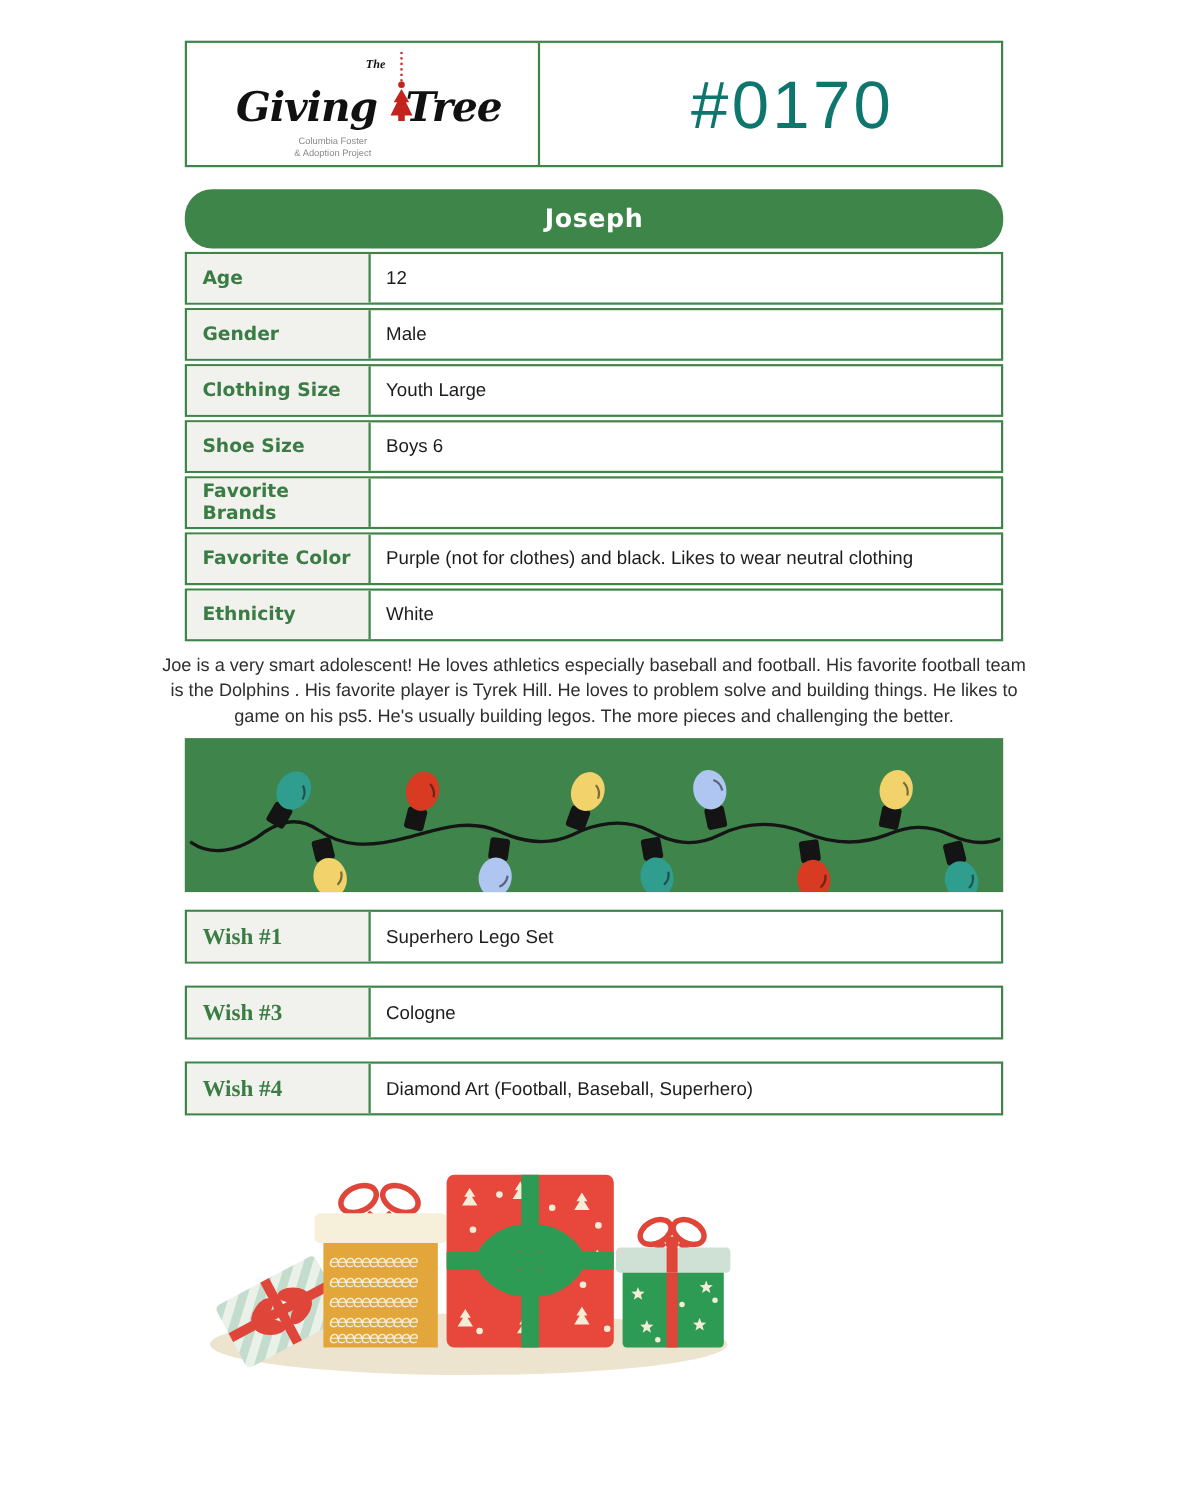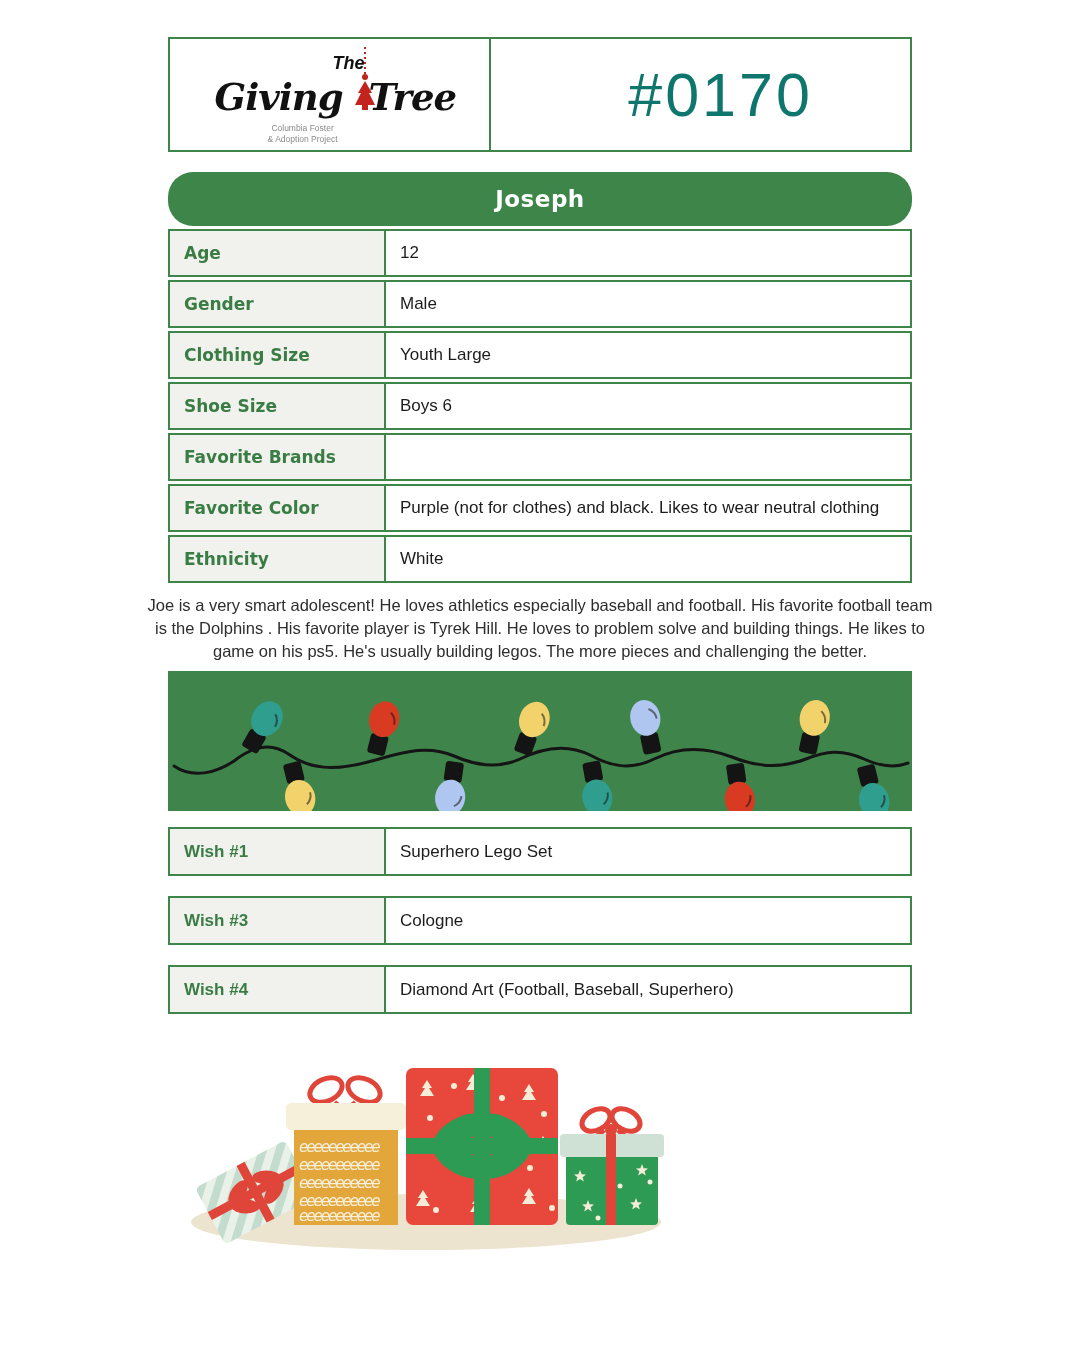--- a/index.html
+++ b/index.html
@@ -19,55 +19,55 @@
   .top-right{flex:1; display:flex; align-items:center; justify-content:center;}
   .case-number{font-size:61px; letter-spacing:3px; color:#0f766e;
     font-family:"Liberation Sans",sans-serif;margin-left:40px;}
 
   .logo{position:relative; width:230px; height:96px;}
   .logo-script{position:absolute; top:28px; left:0; width:100%; text-align:center;
     font-family:"DejaVu Serif",serif; font-style:italic; font-weight:bold;
     font-size:37px; color:#111; letter-spacing:-1px; white-space:nowrap;}
   .logo-script .gap{display:inline-block; width:26px;}
   .logo-the{position:absolute; top:6px; left:118px;
-    font-family:Liberation Sans, sans-serif; font-style:italic; font-weight:bold;
-    font-size:18px; color:#111;}
+    font-family:Liberation Serif, serif; font-style:italic; font-weight:bold;
+    font-size:11px; color:#111;}
   .logo-ornament{position:absolute; top:0px; left:138px;}
   .logo-subtitle{position:absolute; top:76px; left:28px; width:120px; text-align:center;
     font-size:8.5px; color:#8a8a8a; line-height:1.35;}
 
   
   .name-header{margin-top:20px; height:54px; background:var(--green);
     display:flex; align-items:center; justify-content:center;border-radius:25px;}
   .name-header span{color:#fff; font-family:"DejaVu Sans",sans-serif;
     font-weight:bold; font-size:23px; letter-spacing:.5px;}
   .t-row{display:flex; border:2px solid var(--green-border); height:48px;
     margin-top:3px; background:#fff;}
   .t-row:first-of-type{margin-top:4px;}
-  .t-label{width:216px; background:var(--label-bg);
+  .t-label{width:167px; background:var(--label-bg);
     border-right:2px solid var(--green-border);
     display:flex; align-items:center; padding-left:14px;
     color:var(--green-text); font-family:"DejaVu Sans",sans-serif;
     font-weight:bold; font-size:17px;}
   .t-value{flex:1; display:flex; align-items:center; padding-left:14px;
     font-size:17px; color:#1c1c1c;}
 
   
   .bio{margin:11px 0 0 -22px; width:788px; text-align:center;
     font-size:16.5px; line-height:1.38; color:#2e2e2e;}
 
   
   .banner{margin-top:9px; height:140px; background:var(--banner-green); overflow:hidden;}
   .banner svg{display:block;}
 
   
   .wish-row{display:flex; border:2px solid var(--green-border); height:49px;
     background:#fff; margin-top:20px;}
   .wish-row.first{margin-top:16px;}
-  .wish-row .t-label{font-family:Liberation Sans, sans-serif; font-size:17px;}
+  .wish-row .t-label{font-family:Liberation Serif, serif; font-size:21px;}
 
   
   .presents{margin-top:26px; display:flex; justify-content:flex-start;}
 </style>
 </head>
 <body>
 
 <div class="page">
 
   <div class="top-box">

